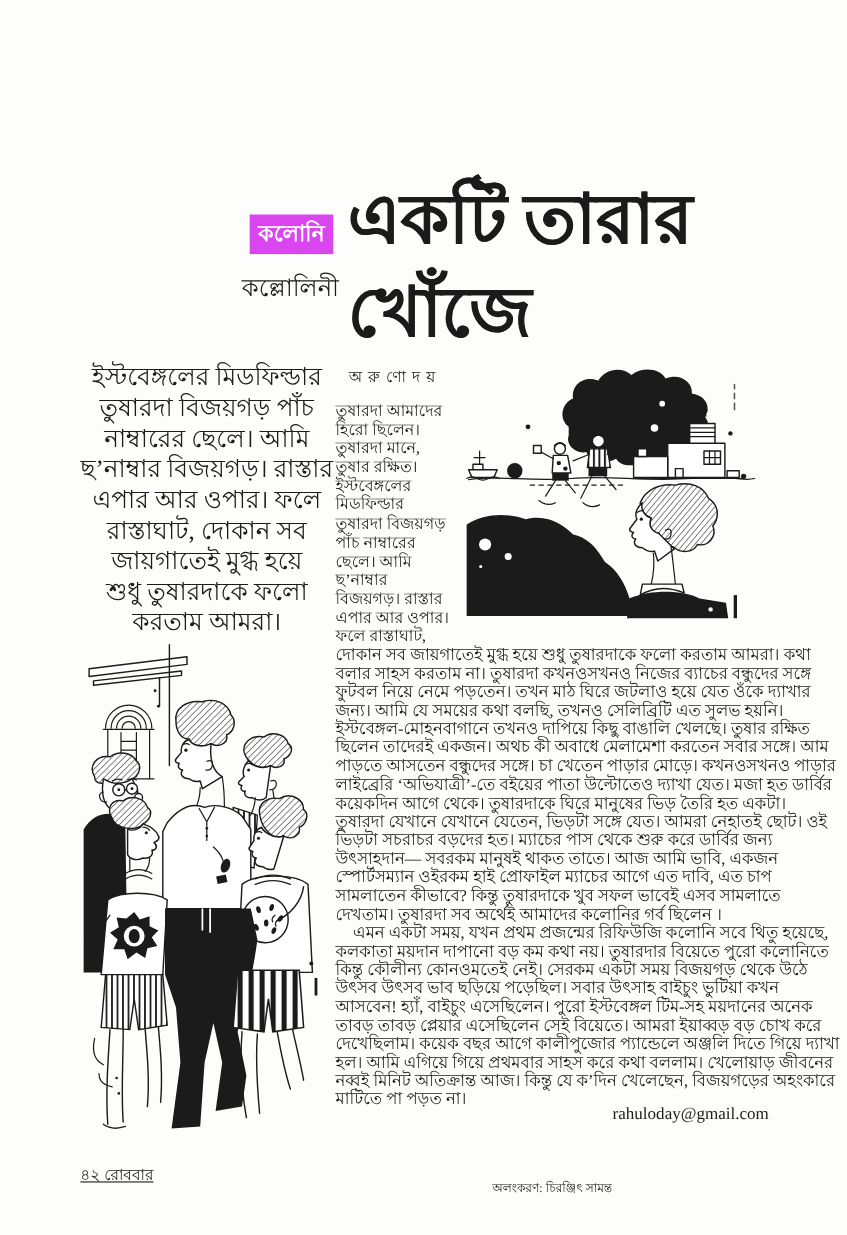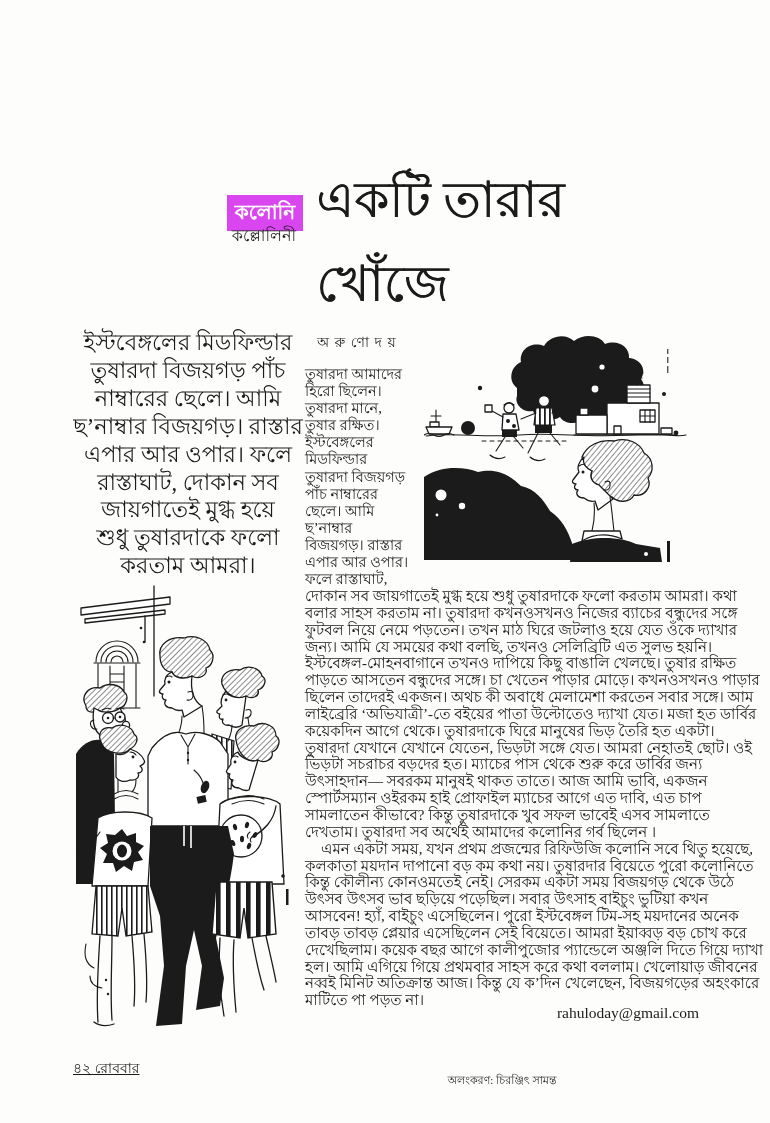--- a/index.html
+++ b/index.html
@@ -2,23 +2,23 @@
 <html><head>
 <meta charset="utf-8">
 <style>
   html,body{margin:0;padding:0;background:#888;}
   .page{position:relative;width:770px;height:1123px;background:#fdfdfb;margin:0 auto;
         font-family:"Liberation Serif","DejaVu Serif",serif;color:#1b1b1b;overflow:hidden;}
   .abs{position:absolute;}
   
   .kicker-box{left:227px;top:195px;width:76px;height:36px;display:flex;align-items:center;justify-content:center;}
   .kicker-box span{color:#fff;font-size:20px;font-weight:bold;}
-  .kicker-sub{left:203px;top:223px;width:122px;text-align:center;font-size:16px;}
-  
-  .headline{left:316px;top:158px;width:420px;font-size:50px;line-height:84px;font-weight:normal;
+  .kicker-sub{left:203px;top:244px;width:122px;text-align:center;font-size:22px;}
+  
+  .headline{left:316px;top:158px;width:420px;font-size:63px;line-height:84px;font-weight:bold;
             letter-spacing:0px;}
   .headline div{white-space:nowrap;text-shadow:0.6px 0 0 #1b1b1b;}
   
   .intro{left:60px;top:329px;width:256px;text-align:center;font-size:22.5px;line-height:27.9px;}
   
   .byline{left:317px;top:331px;font-size:14px;letter-spacing:1px;}
   
   .narrowcol{left:305px;top:366px;width:138px;font-size:14.5px;line-height:17.1px;}
   
   .bodycol{left:305px;top:588px;width:395px;font-size:15px;line-height:16.85px;}
@@ -179,22 +179,22 @@
     </g>
   </svg>
 
   <div class="abs bodycol">
     <div class="para1">
         <div class="line">দোকান সব জায়গাতেই মুগ্ধ হয়ে শুধু তুষারদাকে ফলো করতাম আমরা। কথা</div>
         <div class="line">বলার সাহস করতাম না। তুষারদা কখনওসখনও নিজের ব্যাচের বন্ধুদের সঙ্গে</div>
         <div class="line">ফুটবল নিয়ে নেমে পড়তেন। তখন মাঠ ঘিরে জটলাও হয়ে যেত ওঁকে দ্যাখার</div>
         <div class="line">জন্য। আমি যে সময়ের কথা বলছি, তখনও সেলিব্রিটি এত সুলভ হয়নি।</div>
         <div class="line">ইস্টবেঙ্গল-মোহনবাগানে তখনও দাপিয়ে কিছু বাঙালি খেলছে। তুষার রক্ষিত</div>
+        <div class="line">ছিলেন তাদেরই একজন। অথচ কী অবাধে মেলামেশা করতেন সবার সঙ্গে। আম</div>
         <div class="line">পাড়তে আসতেন বন্ধুদের সঙ্গে। চা খেতেন পাড়ার মোড়ে। কখনওসখনও পাড়ার</div>
-        <div class="line">ছিলেন তাদেরই একজন। অথচ কী অবাধে মেলামেশা করতেন সবার সঙ্গে। আম</div>
         <div class="line">লাইব্রেরি ‘অভিযাত্রী’-তে বইয়ের পাতা উল্টোতেও দ্যাখা যেত। মজা হত ডার্বির</div>
         <div class="line">কয়েকদিন আগে থেকে। তুষারদাকে ঘিরে মানুষের ভিড় তৈরি হত একটা।</div>
         <div class="line">তুষারদা যেখানে যেখানে যেতেন, ভিড়টা সঙ্গে যেত। আমরা নেহাতই ছোট। ওই</div>
         <div class="line">ভিড়টা সচরাচর বড়দের হত। ম্যাচের পাস থেকে শুরু করে ডার্বির জন্য</div>
         <div class="line">উৎসাহদান— সবরকম মানুষই থাকত তাতে। আজ আমি ভাবি, একজন</div>
         <div class="line">স্পোর্টসম্যান ওইরকম হাই প্রোফাইল ম্যাচের আগে এত দাবি, এত চাপ</div>
         <div class="line">সামলাতেন কীভাবে? কিন্তু তুষারদাকে খুব সফল ভাবেই এসব সামলাতে</div>
         <div class="line">দেখতাম। তুষারদা সব অর্থেই আমাদের কলোনির গর্ব ছিলেন ।</div>
       </div>
     <div class="para2">

